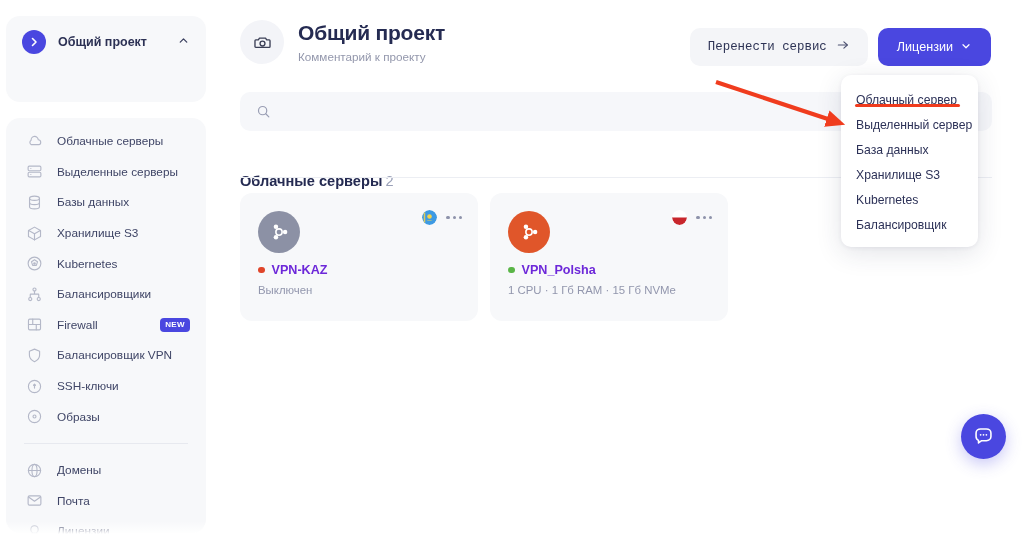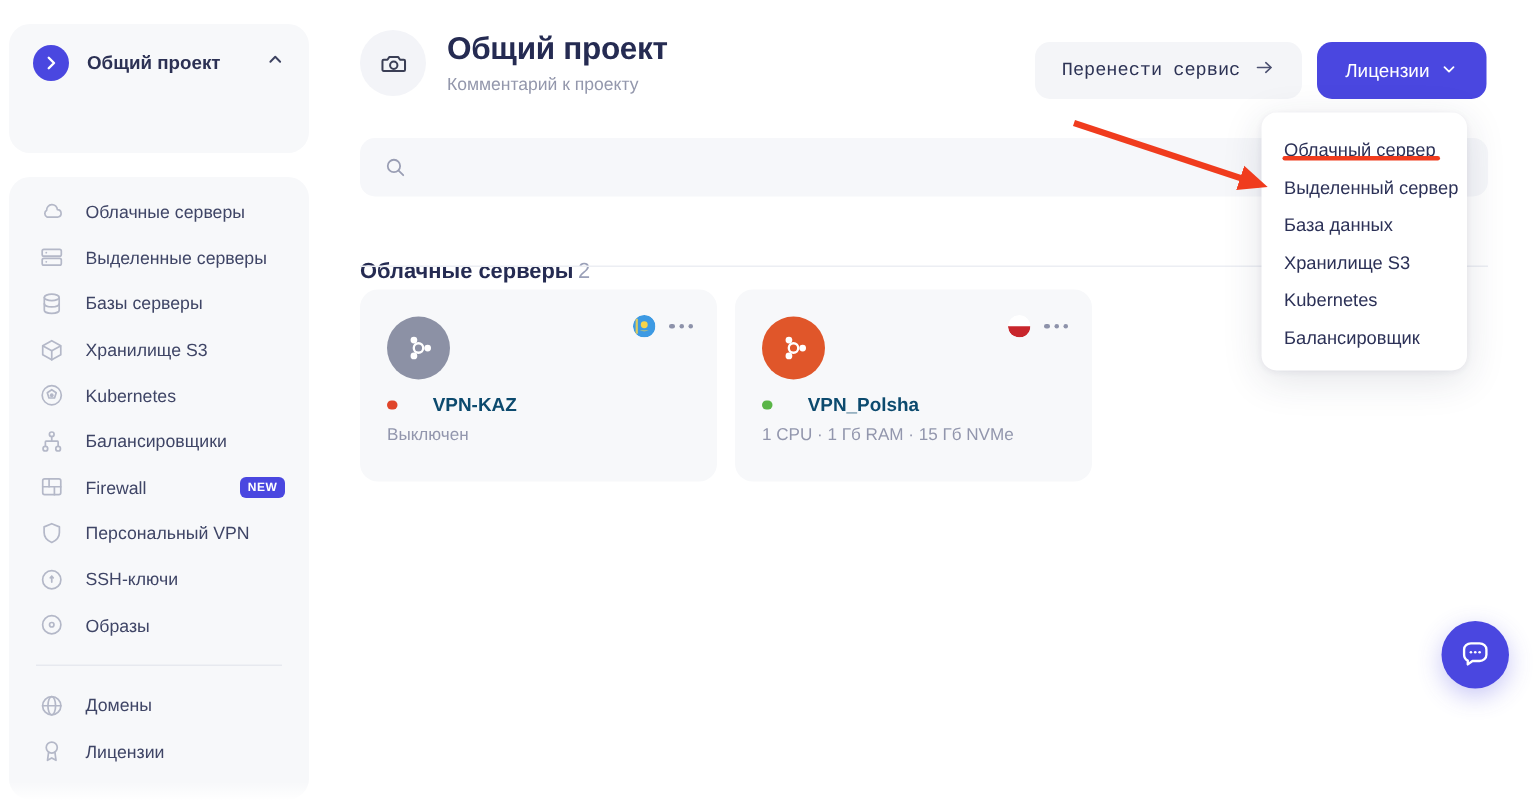--- a/index.html
+++ b/index.html
@@ -184,22 +184,22 @@
   .flag { width: 15px; height: 15px; border-radius: 50%; overflow: hidden; display:block; }
   .dots { display: flex; gap: 3px; align-items: center; cursor: pointer; }
   .dots i { width: 3.2px; height: 3.2px; border-radius: 50%; background: #8d92aa; display: block; }
 
   .card-name {
     position: absolute; left: 18px; top: 70px;
     display: flex; align-items: center;
   }
   .state-dot { width: 6.5px; height: 6.5px; border-radius: 50%; flex: 0 0 auto; }
   .card-title-txt {
-    margin-left: 24px;
-    font-size: 12.6px; font-weight: 700; color: #0c4a6e;
+    margin-left: 7px;
+    font-size: 12.6px; font-weight: 700; color: #6d28d9;
     white-space: nowrap;
   }
   .card-meta {
     position: absolute; left: 18px; top: 91px;
     font-size: 11.4px; color: #9296ad; white-space: nowrap;
   }
 
   
   .dropdown {
     position: absolute; left: 841px; top: 75px;
@@ -285,21 +285,21 @@
         </div>
 
         <div class="nav-item">
           <span class="nav-ico">
             <svg width="17" height="17" viewBox="0 0 24 24" fill="none" stroke="currentColor" stroke-width="1.6" stroke-linecap="round" stroke-linejoin="round">
                 <ellipse cx="12" cy="6" rx="7" ry="3"></ellipse>
                 <path d="M5 6v12c0 1.7 3.1 3 7 3s7-1.3 7-3V6"></path>
                 <path d="M5 12c0 1.7 3.1 3 7 3s7-1.3 7-3"></path>
               </svg>
           </span>
-          <span class="nav-text">Базы серверы</span>
+          <span class="nav-text">Базы данных</span>
         </div>
 
         <div class="nav-item">
           <span class="nav-ico">
             <svg width="17" height="17" viewBox="0 0 24 24" fill="none" stroke="currentColor" stroke-width="1.6" stroke-linecap="round" stroke-linejoin="round">
                 <path d="M20.5 7.8v8.4L12 21 3.5 16.2V7.8L12 3z"></path>
                 <polyline points="3.8 7.9 12 12.5 20.2 7.9"></polyline>
                 <line x1="12" y1="12.5" x2="12" y2="21"></line>
               </svg>
           </span>
@@ -341,21 +341,21 @@
           <span class="nav-text">Firewall</span>
           <span class="nav-badge">NEW</span>
         </div>
 
         <div class="nav-item">
           <span class="nav-ico">
             <svg width="17" height="17" viewBox="0 0 24 24" fill="none" stroke="currentColor" stroke-width="1.6" stroke-linecap="round" stroke-linejoin="round">
                 <path d="M12 3l7.2 3v5.3c0 4.3-3 7.6-7.2 9.4-4.2-1.8-7.2-5.1-7.2-9.4V6z"></path>
               </svg>
           </span>
-          <span class="nav-text">Персональный VPN</span>
+          <span class="nav-text">Балансировщик VPN</span>
         </div>
 
         <div class="nav-item">
           <span class="nav-ico">
             <svg width="17" height="17" viewBox="0 0 24 24" fill="none" stroke="currentColor" stroke-width="1.6" stroke-linecap="round" stroke-linejoin="round">
                 <circle cx="12" cy="12" r="8.6"></circle>
                 <path d="M12 8.8v5.4"></path>
                 <path d="M12 8.8l-1.4 1.5M12 8.8l1.4 1.5"></path>
               </svg>
           </span>
@@ -378,20 +378,29 @@
           <span class="nav-ico">
             <svg width="17" height="17" viewBox="0 0 24 24" fill="none" stroke="currentColor" stroke-width="1.6" stroke-linecap="round" stroke-linejoin="round">
                 <circle cx="12" cy="12" r="8.6"></circle>
                 <line x1="3.4" y1="12" x2="20.6" y2="12"></line>
                 <ellipse cx="12" cy="12" rx="3.6" ry="8.6"></ellipse>
               </svg>
           </span>
           <span class="nav-text">Домены</span>
         </div>
 
+        <div class="nav-item">
+          <span class="nav-ico">
+            <svg width="17" height="17" viewBox="0 0 24 24" fill="none" stroke="currentColor" stroke-width="1.6" stroke-linecap="round" stroke-linejoin="round">
+                <rect x="3" y="5.5" width="18" height="13" rx="2"></rect>
+                <polyline points="3.6 7 12 13 20.4 7"></polyline>
+              </svg>
+          </span>
+          <span class="nav-text">Почта</span>
+        </div>
 
         <div class="nav-item">
           <span class="nav-ico">
             <svg width="17" height="17" viewBox="0 0 24 24" fill="none" stroke="currentColor" stroke-width="1.6" stroke-linecap="round" stroke-linejoin="round">
                 <circle cx="12" cy="9" r="5.2"></circle>
                 <polyline points="9 13.6 8 21 12 18.8 16 21 15 13.6"></polyline>
               </svg>
           </span>
           <span class="nav-text">Лицензии</span>
         </div>

